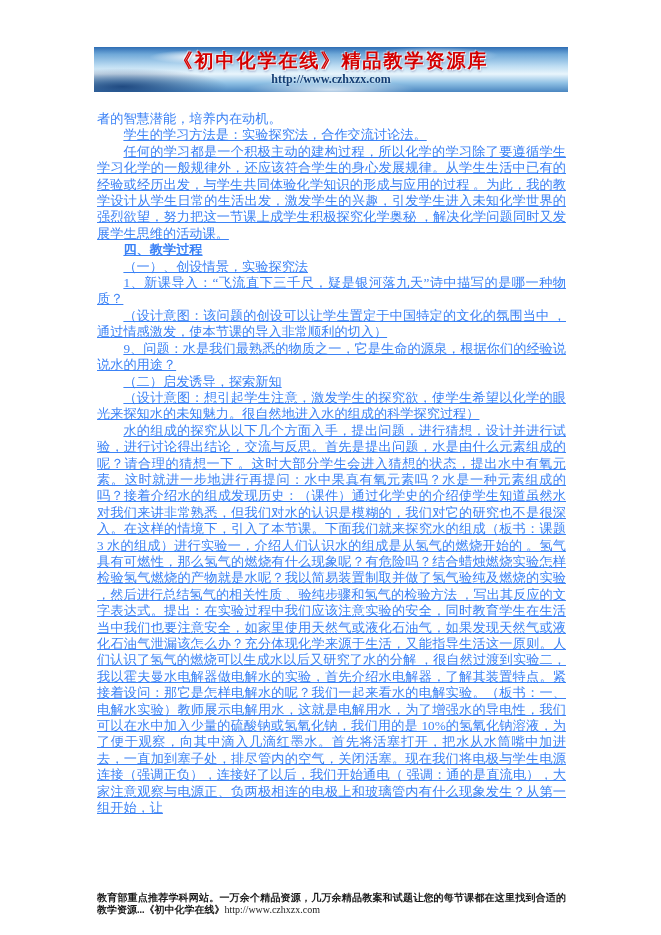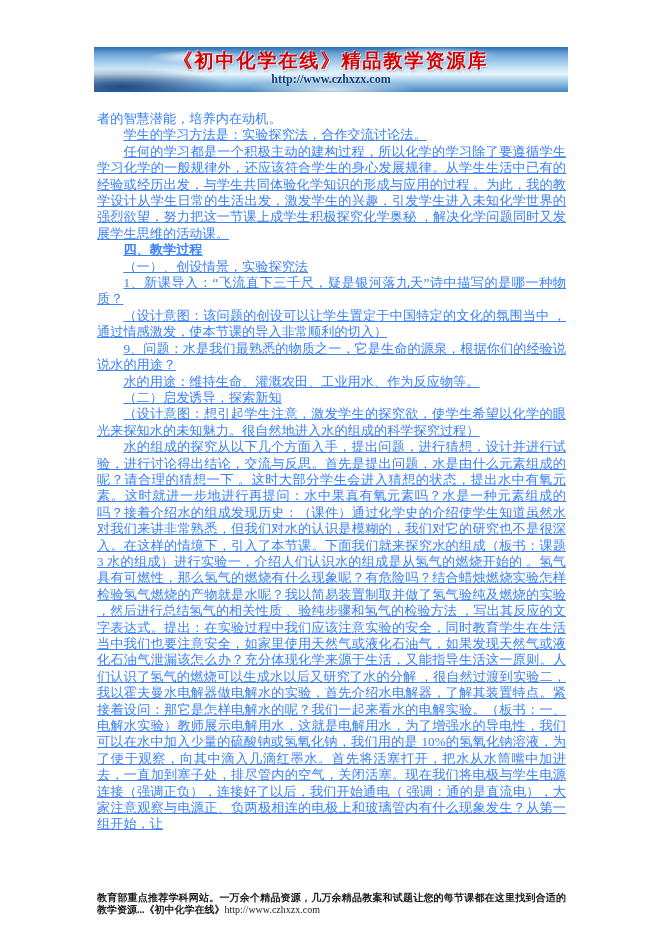--- a/index.html
+++ b/index.html
@@ -87,21 +87,20 @@
 
   <div class="content">
     <p>者的智慧潜能，培养内在动机。</p>
     <p class="indent">学生的学习方法是：实验探究法，合作交流讨论法。</p>
     <p class="indent">任何的学习都是一个积极主动的建构过程，所以化学的学习除了要遵循学生学习化学的一般规律外，还应该符合学生的身心发展规律。从学生生活中已有的经验或经历出发，与学生共同体验化学知识的形成与应用的过程 。为此，我的教学设计从学生日常的生活出发，激发学生的兴趣，引发学生进入未知化学世界的强烈欲望，努力把这一节课上成学生积极探究化学奥秘 ，解决化学问题同时又发展学生思维的活动课。</p>
     <p class="indent bold">四、教学过程</p>
     <p class="indent">（一）、创设情景，实验探究法</p>
     <p class="indent">1、新课导入：“飞流直下三千尺，疑是银河落九天”诗中描写的是哪一种物质？</p>
     <p class="indent">（设计意图：该问题的创设可以让学生置定于中国特定的文化的氛围当中 ，通过情感激发，使本节课的导入非常顺利的切入）</p>
     <p class="indent">9、问题：水是我们最熟悉的物质之一，它是生命的源泉，根据你们的经验说说水的用途？</p>
-    <p class="indent">水的用途：维持生命、灌溉农田、工业用水、作为反应物等。</p>
     <p class="indent">（二）启发诱导，探索新知</p>
     <p class="indent">（设计意图：想引起学生注意，激发学生的探究欲，使学生希望以化学的眼光来探知水的未知魅力。很自然地进入水的组成的科学探究过程）</p>
     <p class="indent">水的组成的探究从以下几个方面入手，提出问题，进行猜想，设计并进行试验，进行讨论得出结论，交流与反思。首先是提出问题，水是由什么元素组成的呢？请合理的猜想一下 。这时大部分学生会进入猜想的状态，提出水中有氧元素。这时就进一步地进行再提问：水中果真有氧元素吗？水是一种元素组成的吗？接着介绍水的组成发现历史：（课件）通过化学史的介绍使学生知道虽然水对我们来讲非常熟悉，但我们对水的认识是模糊的，我们对它的研究也不是很深入。在这样的情境下，引入了本节课。下面我们就来探究水的组成（板书：课题 3 水的组成）进行实验一，介绍人们认识水的组成是从氢气的燃烧开始的 。氢气具有可燃性，那么氢气的燃烧有什么现象呢？有危险吗？结合蜡烛燃烧实验怎样检验氢气燃烧的产物就是水呢？我以简易装置制取并做了氢气验纯及燃烧的实验 ，然后进行总结氢气的相关性质 、验纯步骤和氢气的检验方法 ，写出其反应的文字表达式。提出：在实验过程中我们应该注意实验的安全，同时教育学生在生活当中我们也要注意安全，如家里使用天然气或液化石油气，如果发现天然气或液化石油气泄漏该怎么办？充分体现化学来源于生活，又能指导生活这一原则。人们认识了氢气的燃烧可以生成水以后又研究了水的分解 ，很自然过渡到实验二，我以霍夫曼水电解器做电解水的实验，首先介绍水电解器，了解其装置特点。紧接着设问：那它是怎样电解水的呢？我们一起来看水的电解实验。（板书：一、电解水实验）教师展示电解用水，这就是电解用水，为了增强水的导电性，我们可以在水中加入少量的硫酸钠或氢氧化钠，我们用的是 10%的氢氧化钠溶液，为了便于观察，向其中滴入几滴红墨水。首先将活塞打开，把水从水筒嘴中加进去，一直加到塞子处，排尽管内的空气，关闭活塞。现在我们将电极与学生电源连接（强调正负），连接好了以后，我们开始通电（ 强调：通的是直流电），大家注意观察与电源正、负两极相连的电极上和玻璃管内有什么现象发生？从第一组开始，让</p>
   </div>
 
   <div class="footer">
     <span>教育部重点推荐学科网站。一万余个精品资源，几万余精品教案和试题让您的每节课都在这里找到合适的教学资源...《初中化学在线》</span><span class="footer-url">http://www.czhxzx.com</span>
   </div>
 
 </div>

